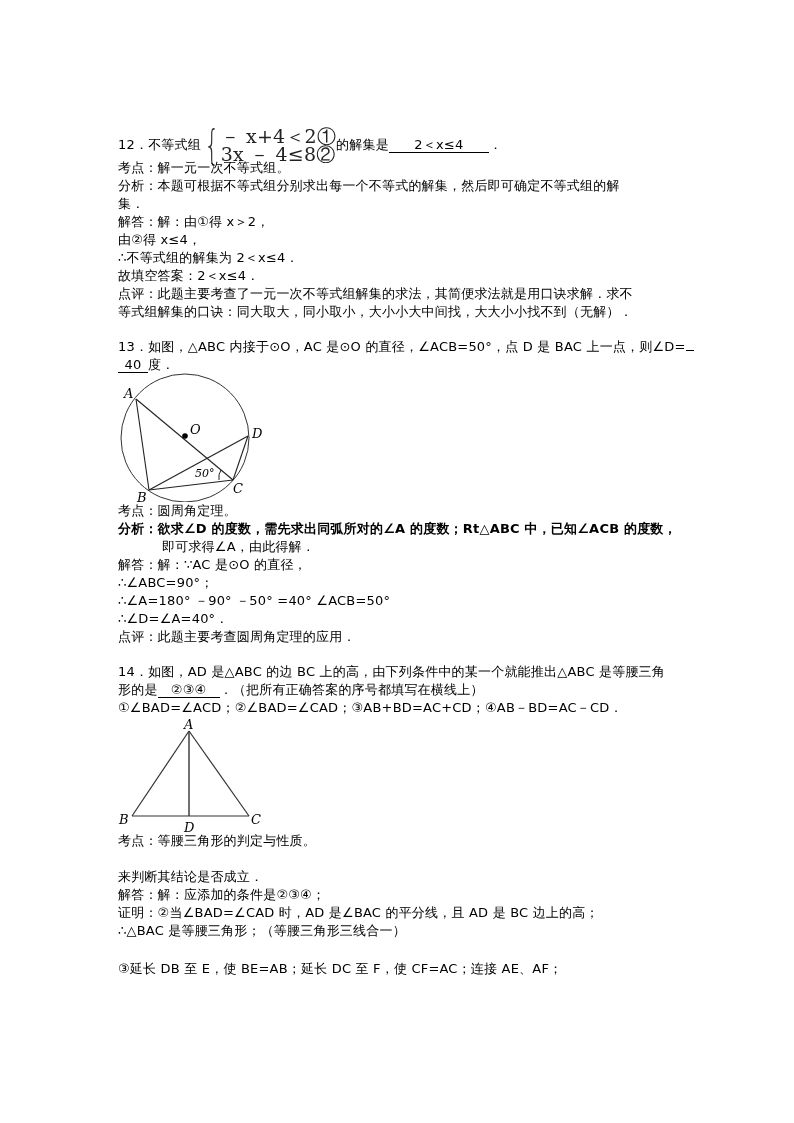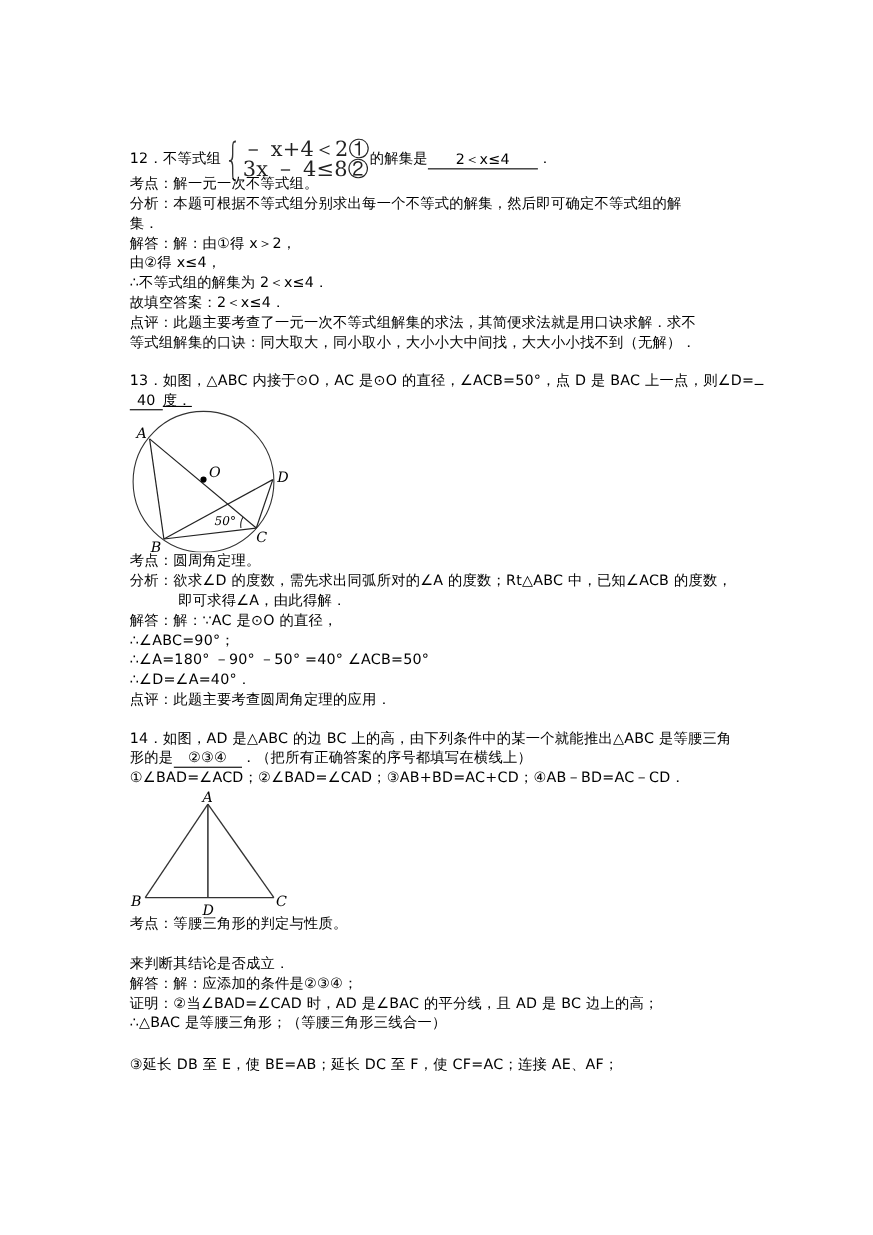--- a/index.html
+++ b/index.html
@@ -33,21 +33,21 @@
   <div class="line" style="top:213px;">解答：解：由①得 x＞2，</div>
   <div class="line" style="top:231px;">由②得 x≤4，</div>
   <div class="line" style="top:249px;text-align:center;">∴不等式组的解集为 2＜x≤4．</div>
   <div class="line" style="top:267px;">故填空答案：2＜x≤4．</div>
   <div class="line" style="top:285px;">点评：此题主要考查了一元一次不等式组解集的求法，其简便求法就是用口诀求解．求不</div>
   <div class="line" style="top:303px;">等式组解集的口诀：同大取大，同小取小，大小小大中间找，大大小小找不到（无解）．</div>
 
   <div class="line" style="top:338px;">
     <span>13．如图，△ABC 内接于⊙O，AC 是⊙O 的直径，∠ACB=50°，点 D 是 BAC 上一点，则∠D=</span><span class="blank" style="width:8px;"></span>
   </div>
-  <div class="line" style="top:356px;text-decoration:underline;">
+  <div class="line" style="top:356px;">
     <span class="blank" style="width:30px;">40</span><span>度．</span>
   </div>
 
   <svg style="position:absolute; left:115px; top:372px;" width="160" height="130" viewBox="0 0 160 130">
     <circle cx="70" cy="66" r="64" fill="none" stroke="#333" stroke-width="1"></circle>
     <line x1="21" y1="27" x2="118" y2="108" stroke="#222" stroke-width="1.1"></line>
     <line x1="21" y1="27" x2="34" y2="118" stroke="#222" stroke-width="1.1"></line>
     <line x1="34" y1="118" x2="118" y2="108" stroke="#222" stroke-width="1.1"></line>
     <line x1="34" y1="118" x2="133" y2="64" stroke="#222" stroke-width="1.1"></line>
     <line x1="133" y1="64" x2="118" y2="108" stroke="#222" stroke-width="1.1"></line>
@@ -55,21 +55,21 @@
     <circle cx="70" cy="64" r="2.8" fill="#000"></circle>
     <text x="9" y="26" font-size="13">A</text>
     <text x="75" y="62" font-size="13">O</text>
     <text x="137" y="66" font-size="13">D</text>
     <text x="118" y="121" font-size="13">C</text>
     <text x="22" y="130" font-size="13">B</text>
     <text x="80" y="105" font-size="11" font-style="normal">50°</text>
   </svg>
 
   <div class="line" style="top:502px;">考点：圆周角定理。</div>
-  <div class="line" style="top:520px;">分析：欲求∠D 的度数，需先求出同弧所对的∠A 的度数；Rt△ABC 中，已知∠ACB 的度数，</div>
+  <div class="line" style="top:520px;font-weight:bold;">分析：欲求∠D 的度数，需先求出同弧所对的∠A 的度数；Rt△ABC 中，已知∠ACB 的度数，</div>
   <div class="line" style="top:538px;padding-left:44px;">即可求得∠A，由此得解．</div>
   <div class="line" style="top:556px;">解答：解：∵AC 是⊙O 的直径，</div>
   <div class="line" style="top:574px;">∴∠ABC=90°；</div>
   <div class="line" style="top:592px;">∴∠A=180° －90° －50° =40° ∠ACB=50°</div>
   <div class="line" style="top:610px;text-align:center;">∴∠D=∠A=40°．</div>
   <div class="line" style="top:628px;">点评：此题主要考查圆周角定理的应用．</div>
 
   <div class="line" style="top:663px;">14．如图，AD 是△ABC 的边 BC 上的高，由下列条件中的某一个就能推出△ABC 是等腰三角</div>
   <div class="line" style="top:681px;">
     <span>形的是</span><span class="blank" style="width:62px;">②③④</span><span>．（把所有正确答案的序号都填写在横线上）</span>

